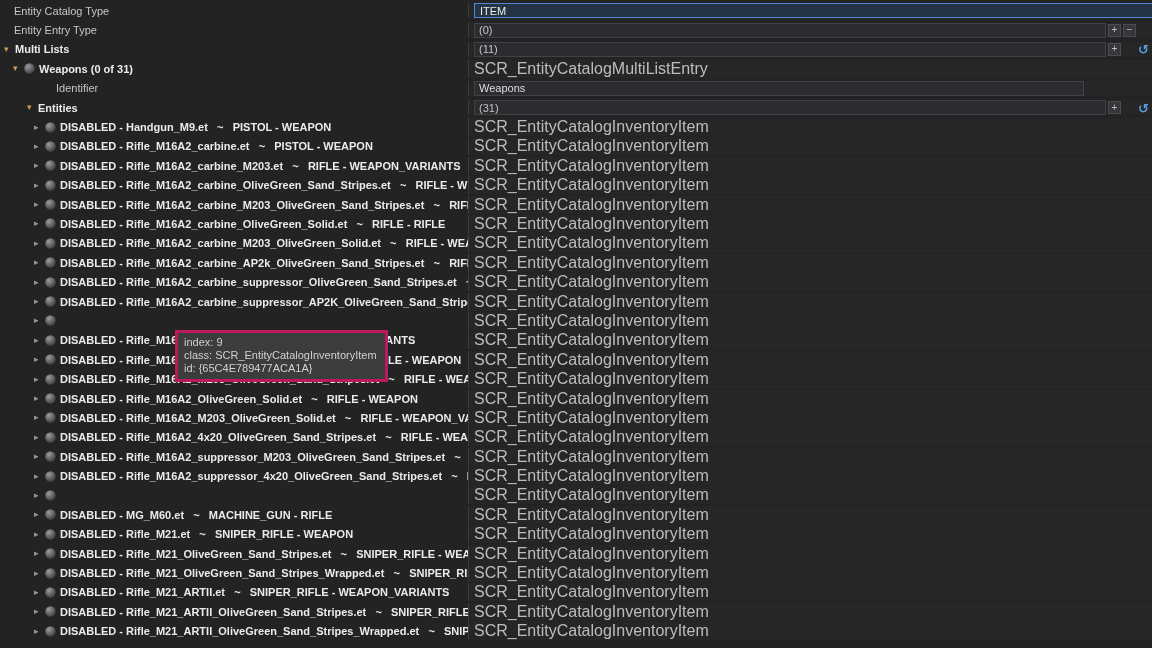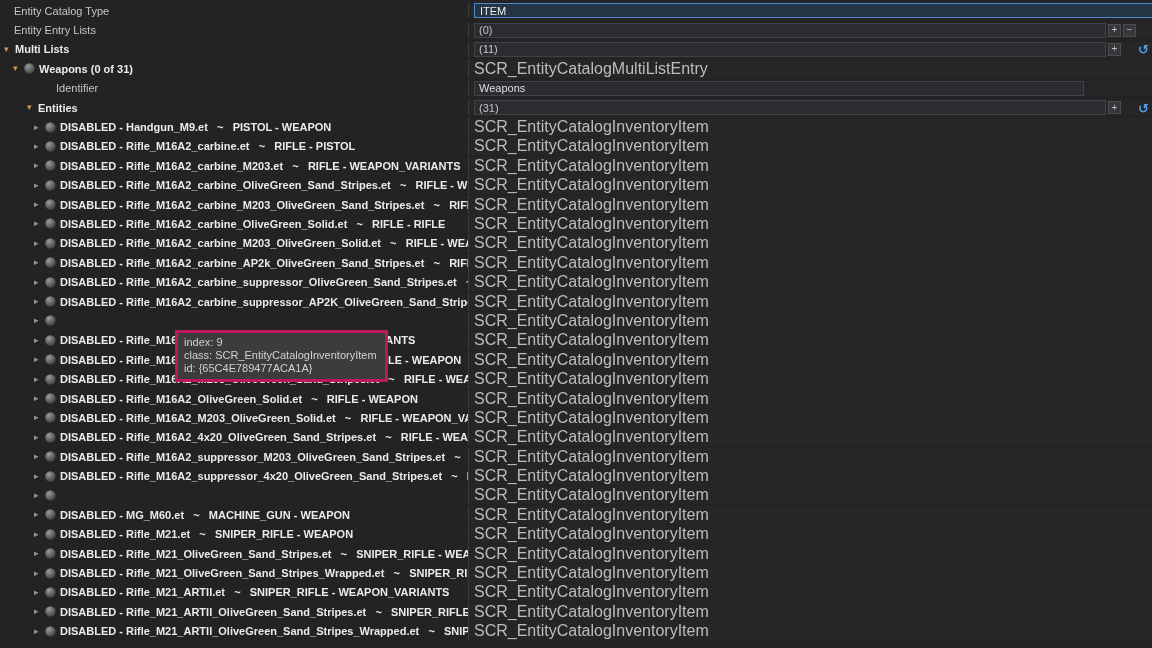--- a/index.html
+++ b/index.html
@@ -76,21 +76,21 @@
       </div>
       <div class="cell-right">
         <div class="field dropdown">
           <span class="fval">ITEM</span>
           <span class="dd-arrow">▾</span>
         </div>
       </div>
     </div>
     <div class="row">
       <div class="cell-left" style="padding-left: 14px;">
-        <span class="lbl">Entity Entry Lists</span>
+        <span class="lbl">Entity Entry Type</span>
       </div>
       <div class="cell-right">
         <div class="field arr">
           <span class="fval">(0)</span>
         </div>
         <button class="sq">+</button>
         <button class="sq">−</button>
       </div>
     </div>
     <div class="row">
@@ -146,21 +146,21 @@
         <span class="lbl bold">DISABLED - Handgun_M9.et   ~   PISTOL - WEAPON</span>
       </div>
       <div class="cell-right">
         <span class="classname">SCR_EntityCatalogInventoryItem</span>
       </div>
     </div>
     <div class="row">
       <div class="cell-left" style="padding-left: 34px;">
         <span class="arw right">▸</span>
         <span class="sphere"></span>
-        <span class="lbl bold">DISABLED - Rifle_M16A2_carbine.et   ~   RIFLE - PISTOL</span>
+        <span class="lbl bold">DISABLED - Rifle_M16A2_carbine.et   ~   PISTOL - WEAPON</span>
       </div>
       <div class="cell-right">
         <span class="classname">SCR_EntityCatalogInventoryItem</span>
       </div>
     </div>
     <div class="row">
       <div class="cell-left" style="padding-left: 34px;">
         <span class="arw right">▸</span>
         <span class="sphere"></span>
         <span class="lbl bold">DISABLED - Rifle_M16A2_carbine_M203.et   ~   RIFLE - WEAPON_VARIANTS</span>
@@ -334,21 +334,21 @@
         <span class="sphere"></span>
       </div>
       <div class="cell-right">
         <span class="classname">SCR_EntityCatalogInventoryItem</span>
       </div>
     </div>
     <div class="row">
       <div class="cell-left" style="padding-left: 34px;">
         <span class="arw right">▸</span>
         <span class="sphere"></span>
-        <span class="lbl bold">DISABLED - MG_M60.et   ~   MACHINE_GUN - WEAPON</span>
+        <span class="lbl bold">DISABLED - MG_M60.et   ~   MACHINE_GUN - RIFLE</span>
       </div>
       <div class="cell-right">
         <span class="classname">SCR_EntityCatalogInventoryItem</span>
       </div>
     </div>
     <div class="row">
       <div class="cell-left" style="padding-left: 34px;">
         <span class="arw right">▸</span>
         <span class="sphere"></span>
         <span class="lbl bold">DISABLED - Rifle_M21.et   ~   SNIPER_RIFLE - WEAPON</span>

